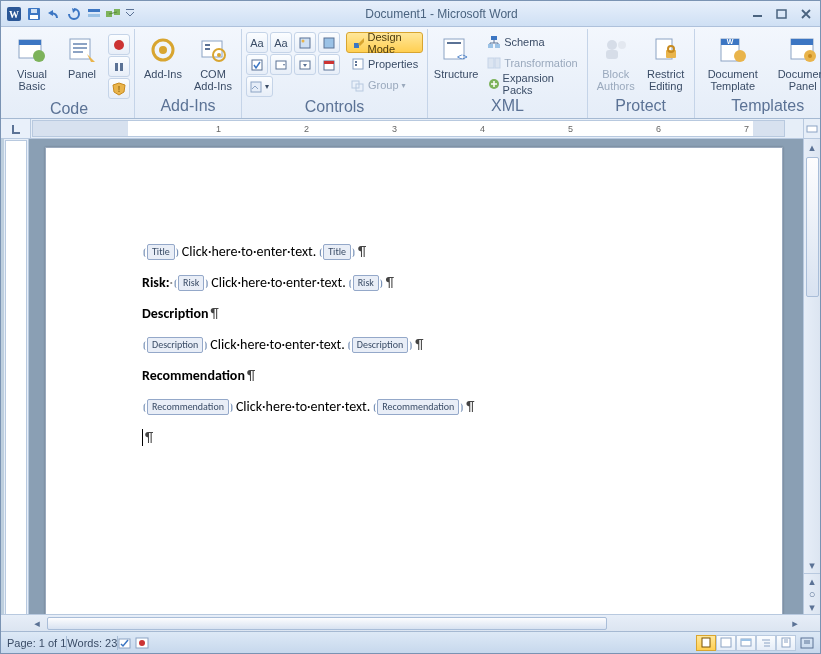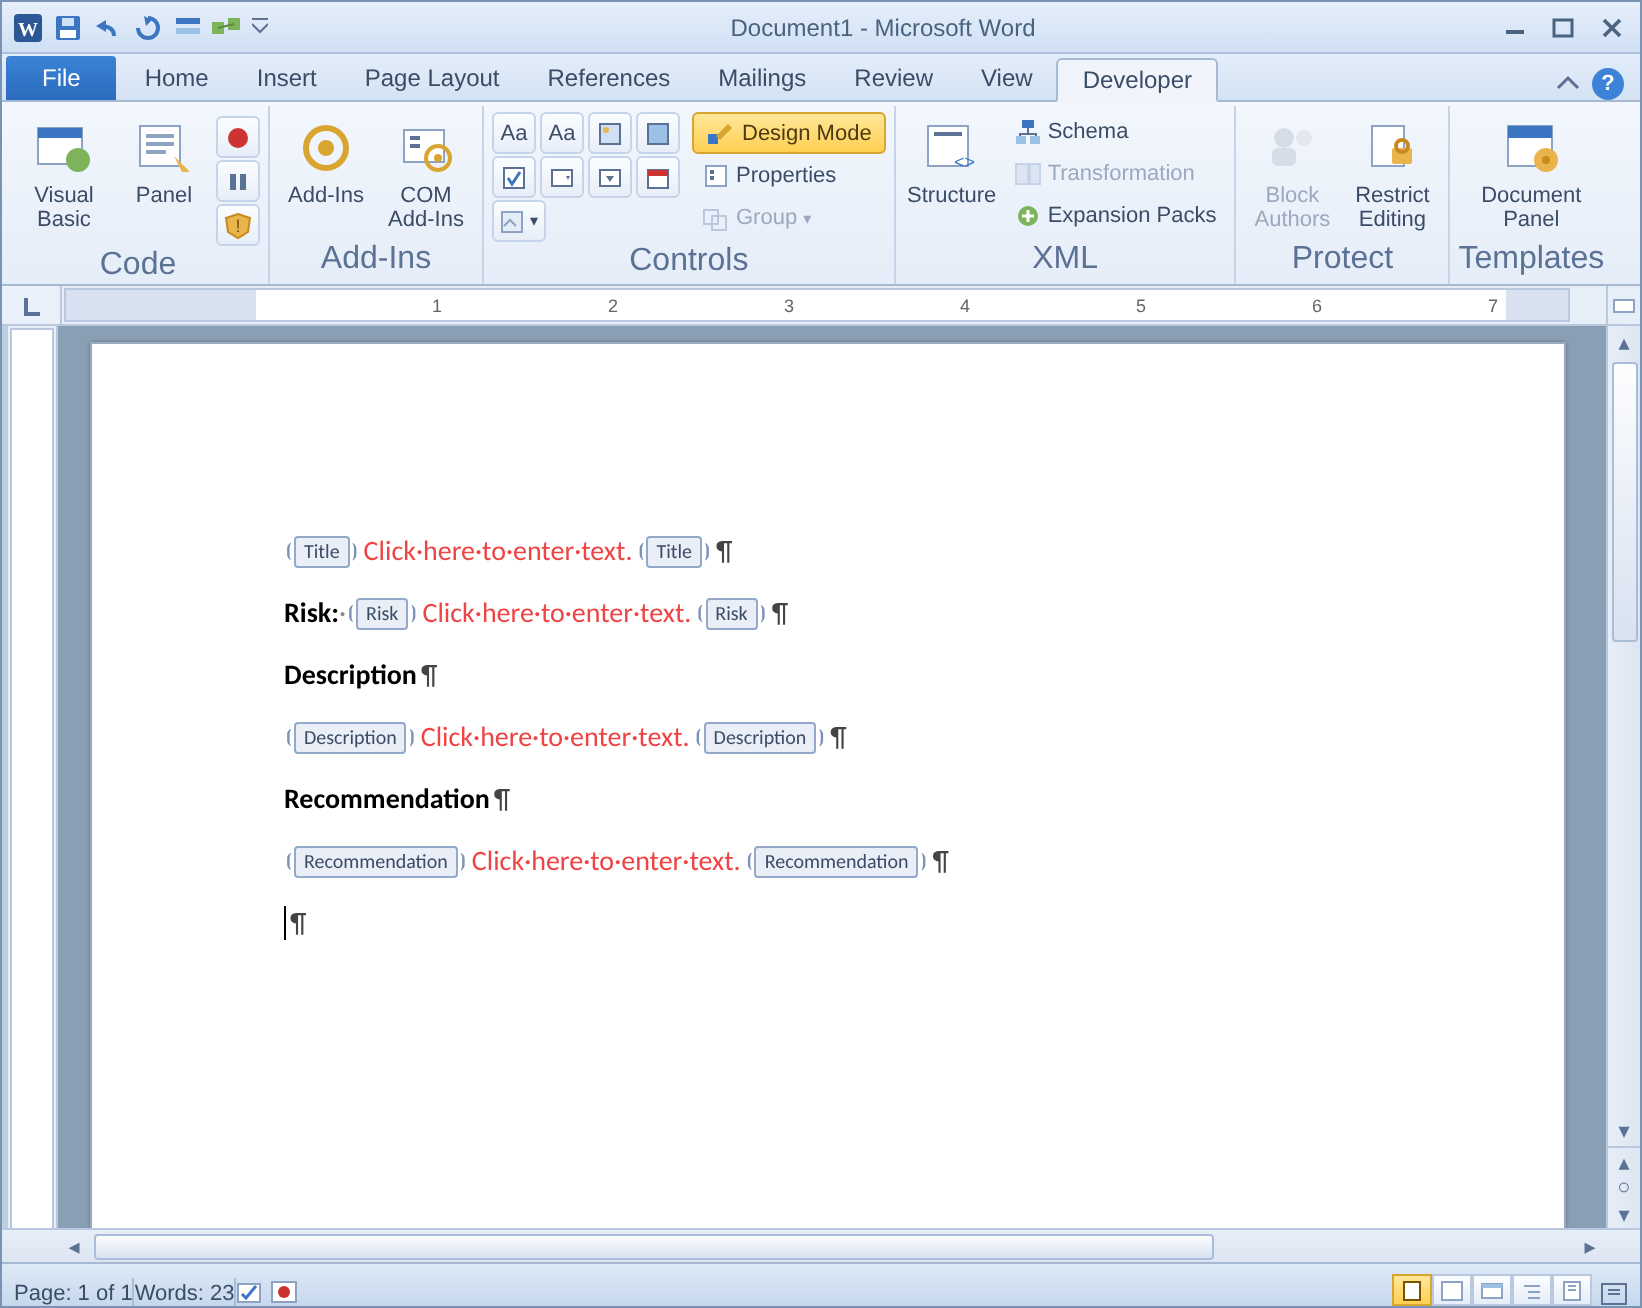--- a/index.html
+++ b/index.html
@@ -165,21 +165,21 @@
     background:#e9eef7;
     border:1px solid #94a8c9;
     border-radius:2px;
     padding:0 4px;
     font-size:10px;
     color:#3a4c66;
     display:inline-flex; align-items:center;
     height:16px;
   }
   .cc-handle { color:#7a93b8; font-size:9px; padding:0 1px;}
-  .placeholder { color:#ef4444; padding: 0 2px;}
+  .placeholder { color:#000000; padding: 0 2px;}
   .pilcrow { color:#444; padding-left:2px;}
   .bold { font-weight:bold;}
   .vscroll {
     position:absolute; right:0; top:0; bottom:0; width:17px;
     background:linear-gradient(90deg,#e7eef8,#dce5f1);
     border-left:1px solid #b8c9df;
     display:flex; flex-direction:column; align-items:center;
   }
   .vscroll .arrow { height:16px; width:100%; display:flex;align-items:center;justify-content:center; color:#5b7295;}
   .vscroll .thumb { width:13px; background:linear-gradient(#fdfdfe,#d8e2f1); border:1px solid #a9bdd8; border-radius:2px; height:140px; margin-top:2px;}
@@ -189,21 +189,21 @@
     border-top:1px solid #b8c9df; display:flex; align-items:center;
   }
   .hscroll .arrow{width:16px;display:flex;align-items:center;justify-content:center;color:#5b7295;}
   .hscroll .thumb{flex:0 0 560px;height:13px;background:linear-gradient(#fdfdfe,#d8e2f1);border:1px solid #a9bdd8;border-radius:2px;margin:0 2px;}
   .hscroll .track{flex:1;}
   
   .statusbar {
     height:22px;
     background:linear-gradient(#dde9f6,#c7d8ed);
     border-top:1px solid #a5b9d2;
-    display:flex; align-items:flex-end;
+    display:flex; align-items:center;
     font-size:11px; color:#3a4c66;
     padding:0 6px; gap:0;
   }
   .statusbar .spacer{flex:1;}
   .view-btns { display:flex; gap:0;}
   .view-btns div{width:20px;height:16px;border:1px solid #b8c9df;background:linear-gradient(#fbfdff,#e5edf8);display:flex;align-items:center;justify-content:center;}
   .view-btns div.active{background:linear-gradient(#ffe79a,#ffcf52);border-color:#d8a530;}
   .zoom { display:flex; align-items:center; gap:4px;}
   .zoom .slider{width:100px;height:4px;background:#b8c9df;border-radius:2px;position:relative;}
   .zoom .slider .knob{position:absolute;left:38px;top:-4px;width:8px;height:12px;background:linear-gradient(#fbfdff,#d8e2f1);border:1px solid #8ca3c4;border-radius:2px;}
@@ -277,39 +277,20 @@
           </svg>
         </div>
       <div>
           <svg width="12" height="10">
             <path d="M2 1 L10 9 M10 1 L2 9" stroke="#4a637f" stroke-width="1.8"></path>
           </svg>
         </div>
     </div>
   </div>
 
-  <div class="tabs-row">
-    <div class="file-tab">File</div>
-    <div class="tab">Home</div>
-    <div class="tab">Insert</div>
-    <div class="tab">Page Layout</div>
-    <div class="tab">References</div>
-    <div class="tab">Mailings</div>
-    <div class="tab">Review</div>
-    <div class="tab">View</div>
-    <div class="tab active">Developer</div>
-    <div class="tabs-right">
-      <div>
-          <svg width="12" height="10">
-            <path d="M1 7 L6 2 L11 7" stroke="#5b7295" fill="none" stroke-width="1.5"></path>
-          </svg>
-        </div>
-      <div class="help-icon">?</div>
-    </div>
-  </div>
 
   <div class="ribbon">
 
     <div class="group">
       <div class="group-body">
         <div class="big-btn">
           <div class="iconbox">
               <svg width="30" height="28">
                 <rect x="2" y="4" width="22" height="18" fill="#fff" stroke="#8ca3c4"></rect>
                 <rect x="2" y="4" width="22" height="5" fill="#3c76c3"></rect>
@@ -532,20 +513,32 @@
         </div>
       </div>
       <div class="group-label">Protect</div>
     </div>
 
     <div class="group">
       <div class="group-body">
         <div class="big-btn wide">
           <div class="iconbox">
               <svg width="30" height="28">
+                <rect x="3" y="3" width="18" height="22" fill="#fff" stroke="#8ca3c4"></rect>
+                <rect x="3" y="3" width="18" height="6" fill="#3c76c3"></rect>
+                <text x="12" y="8" text-anchor="middle" fill="#fff" font-size="7" font-weight="bold">W</text>
+                <circle cx="22" cy="20" r="6" fill="#e9b44b"></circle>
+              </svg>
+            </div>
+          <span style="white-space:pre-line;">Document
+Template</span>
+        </div>
+        <div class="big-btn wide">
+          <div class="iconbox">
+              <svg width="30" height="28">
                 <rect x="3" y="3" width="22" height="20" fill="#fff" stroke="#8ca3c4"></rect>
                 <rect x="3" y="3" width="22" height="6" fill="#3c76c3"></rect>
                 <circle cx="22" cy="20" r="6" fill="#e9b44b"></circle>
                 <circle cx="22" cy="20" r="2" fill="#c78a1f"></circle>
               </svg>
             </div>
           <span style="white-space:pre-line;">Document
 Panel</span>
         </div>
       </div>

